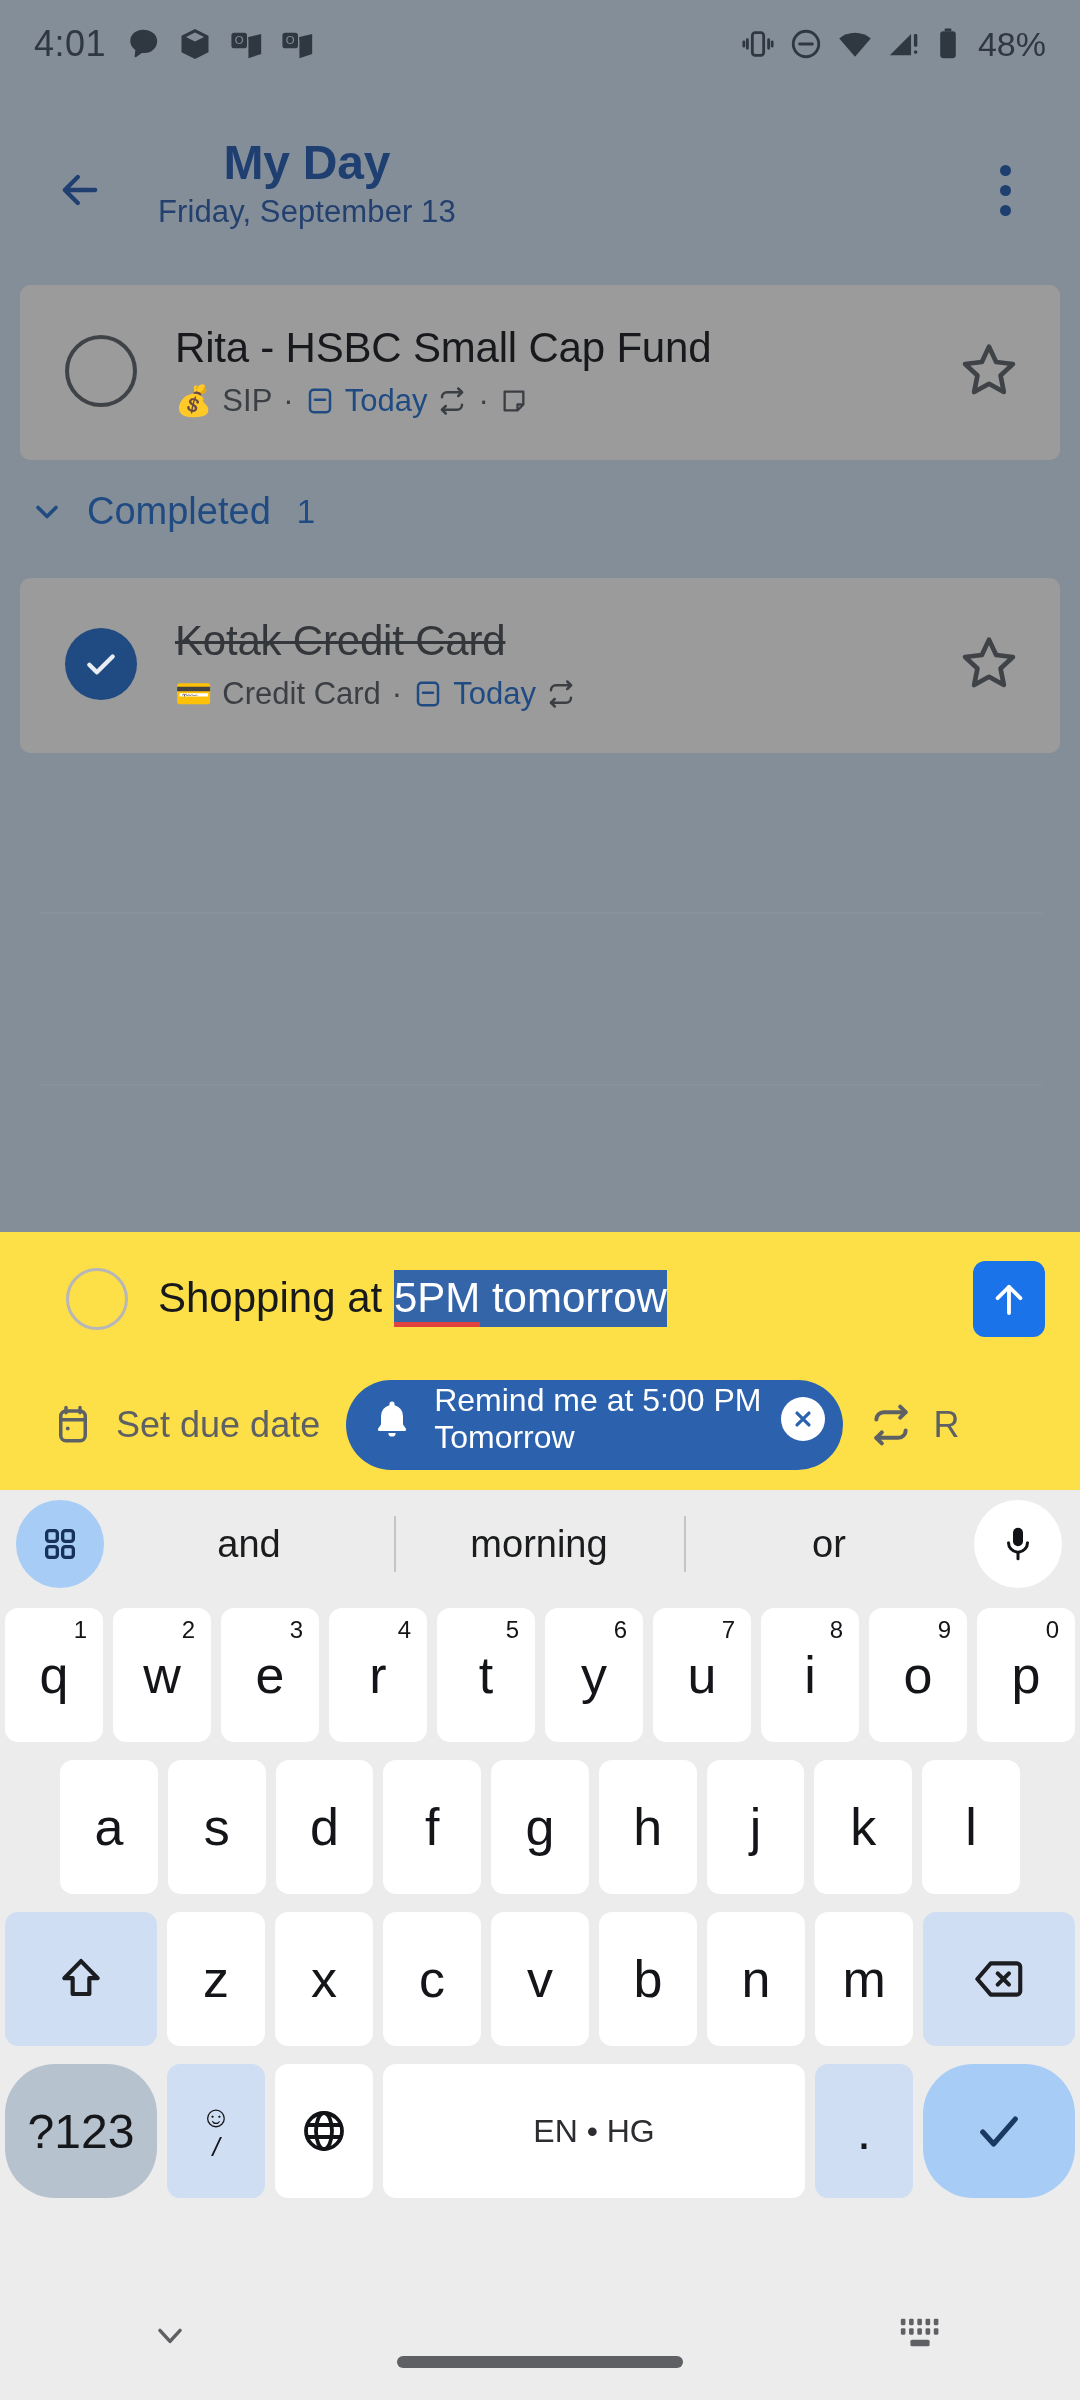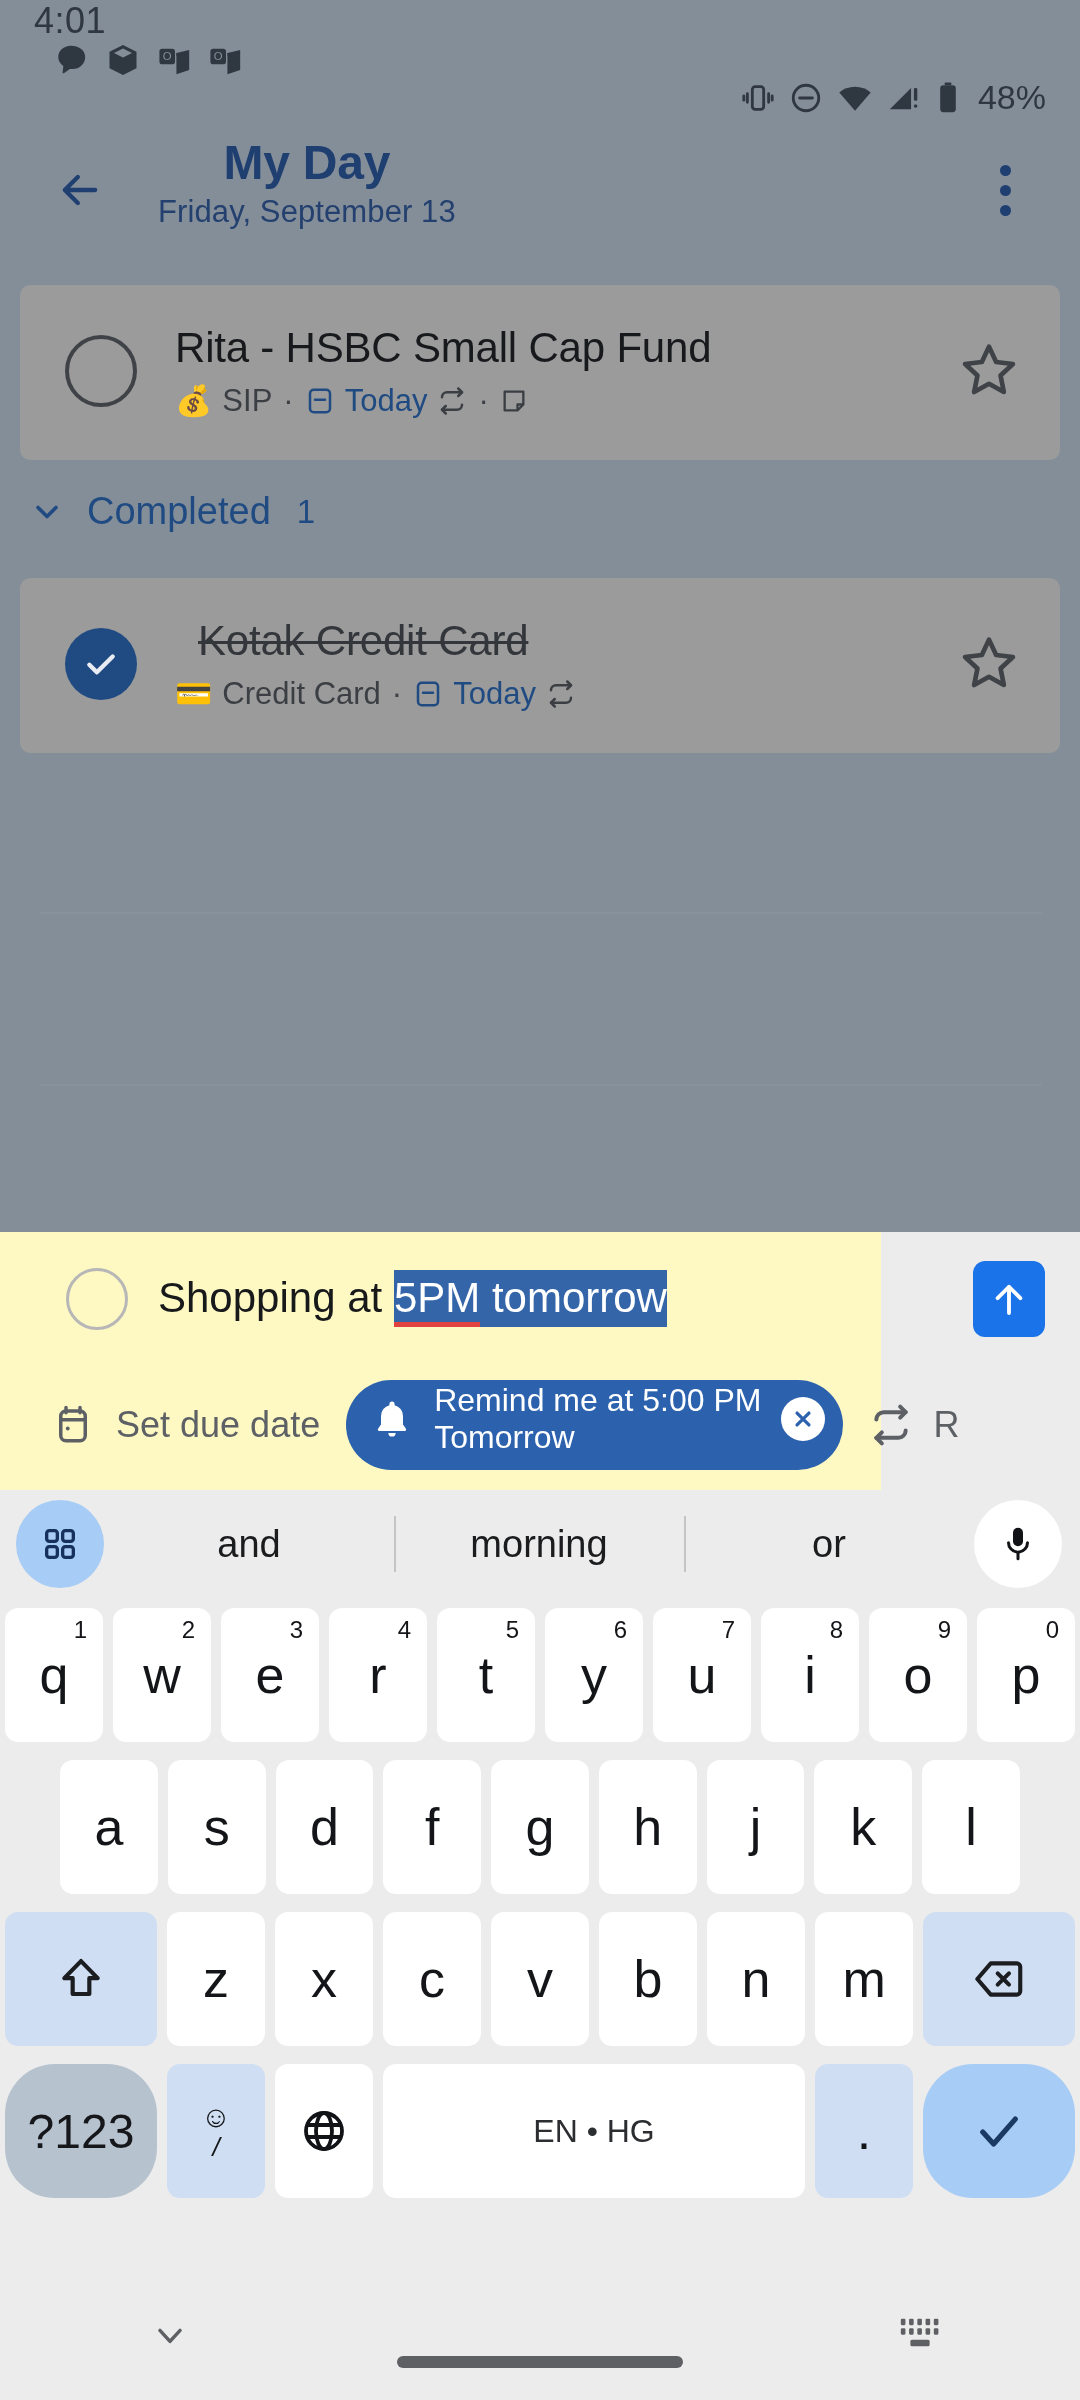--- a/index.html
+++ b/index.html
@@ -20,24 +20,23 @@
     position: absolute; left: 0; top: 0;
     width: 1080px; height: 1232px;
     background: #848e99;
     overflow: hidden;
   }
 
   
   .statusbar {
     position: absolute; left: 0; top: 0;
     width: 1080px; height: 88px;
-    display: flex; align-items: flex-start;
+    display: flex; align-items: center;
     padding: 0 34px;
     color: #2f3740;
-    flex-direction: column;
   }
   .sb-clock {
     font-size: 36px; font-weight: 400;
     letter-spacing: .5px; color: #2f3740;
   }
   .sb-left-icons { display: flex; align-items: center; gap: 17px; margin-left: 20px; }
   .sb-right { margin-left: auto; display: flex; align-items: center; gap: 14px; }
   .sb-batt-text { font-size: 34px; color: #2f3740; margin-left: 3px; }
   .sb-ic { display: block; }
 
@@ -92,21 +91,20 @@
   }
   .card-body { position: absolute; left: 155px; top: 38px; right: 130px; }
   .card-title {
     font-size: 42px; color: #17191c; font-weight: 400;
     line-height: 1.2; letter-spacing: -.2px; white-space: nowrap;
   }
   .card-title.done {
     text-decoration: line-through;
     text-decoration-thickness: 3px;
     color: #33363a;
-    margin-left: 23px;
   }
   .card-meta {
     display: flex; align-items: center; gap: 10px;
     margin-top: 10px;
     font-size: 31px; color: #3b3f44;
     white-space: nowrap;
   }
   .meta-emoji { font-size: 30px; line-height: 1; }
   .meta-sep { color: #3b3f44; padding: 0 1px; }
   .meta-blue { color: #1f4b82; }
@@ -128,22 +126,22 @@
     position: absolute; left: 40px; width: 1002px; height: 2px;
     background: rgba(255,255,255,0.16);
     border-bottom: 2px solid rgba(40,50,60,0.12);
   }
   #div-1 { top: 912px; }
   #div-2 { top: 1084px; }
 
   
   .composer {
     position: absolute; left: 0; top: 1232px;
-    width: 881px; height: 258px;
-    background: #fef9c3;
+    width: 1080px; height: 258px;
+    background: #fde047;
   }
   .comp-row1 {
     position: absolute; left: 0; top: 0;
     width: 1080px; height: 130px;
   }
   .comp-circle {
     position: absolute; left: 66px; top: 36px;
     width: 62px; height: 62px; border-radius: 50%;
     border: 3px solid #b7b7b7;
   }

